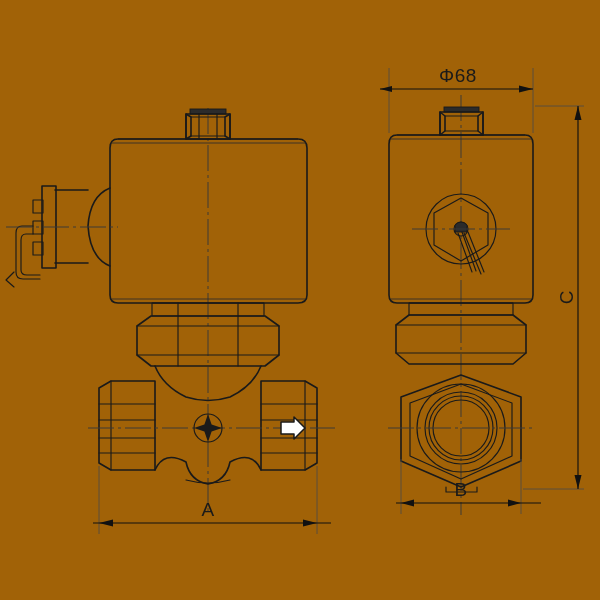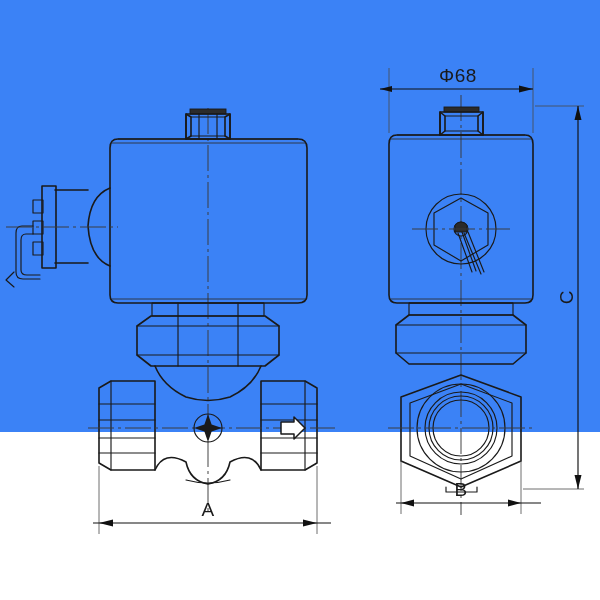--- a/index.html
+++ b/index.html
@@ -10,22 +10,22 @@
   }
   body {
     width: 600px;
     height: 600px;
     font-family: "Liberation Sans", sans-serif;
     overflow: hidden;
   }
   #drawing-root {
     position: relative;
     width: 600px;
-    height: 432px;
-    background: #3b82f6;
+    height: 600px;
+    background: #a16207;
   }
   svg#blueprint {
     display: block;
     width: 600px;
     height: 600px;
   }
   .outline {
     fill: none;
     stroke: #1a1a1a;
     stroke-width: 1.6;

